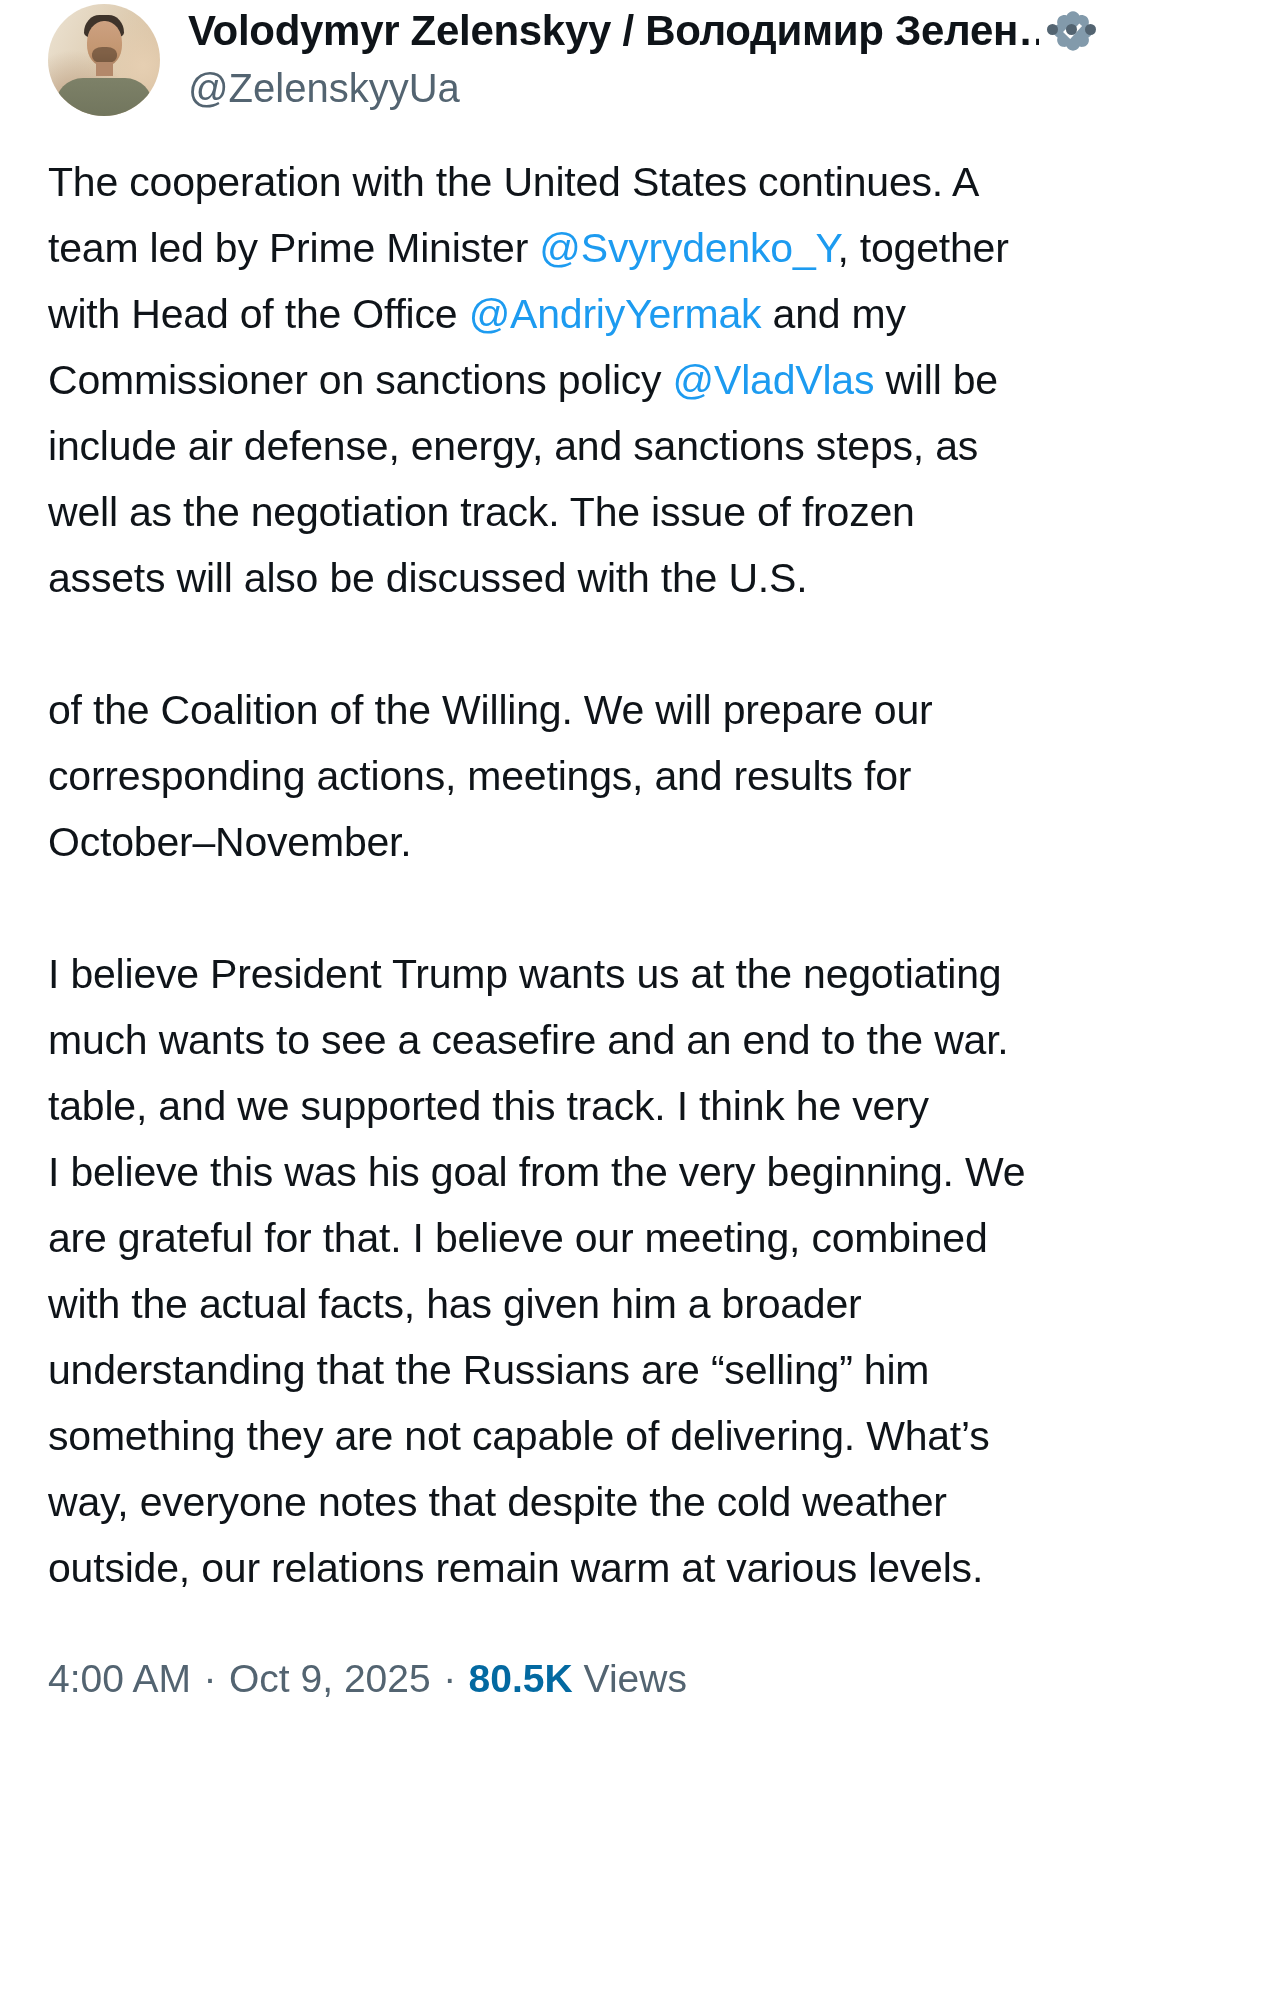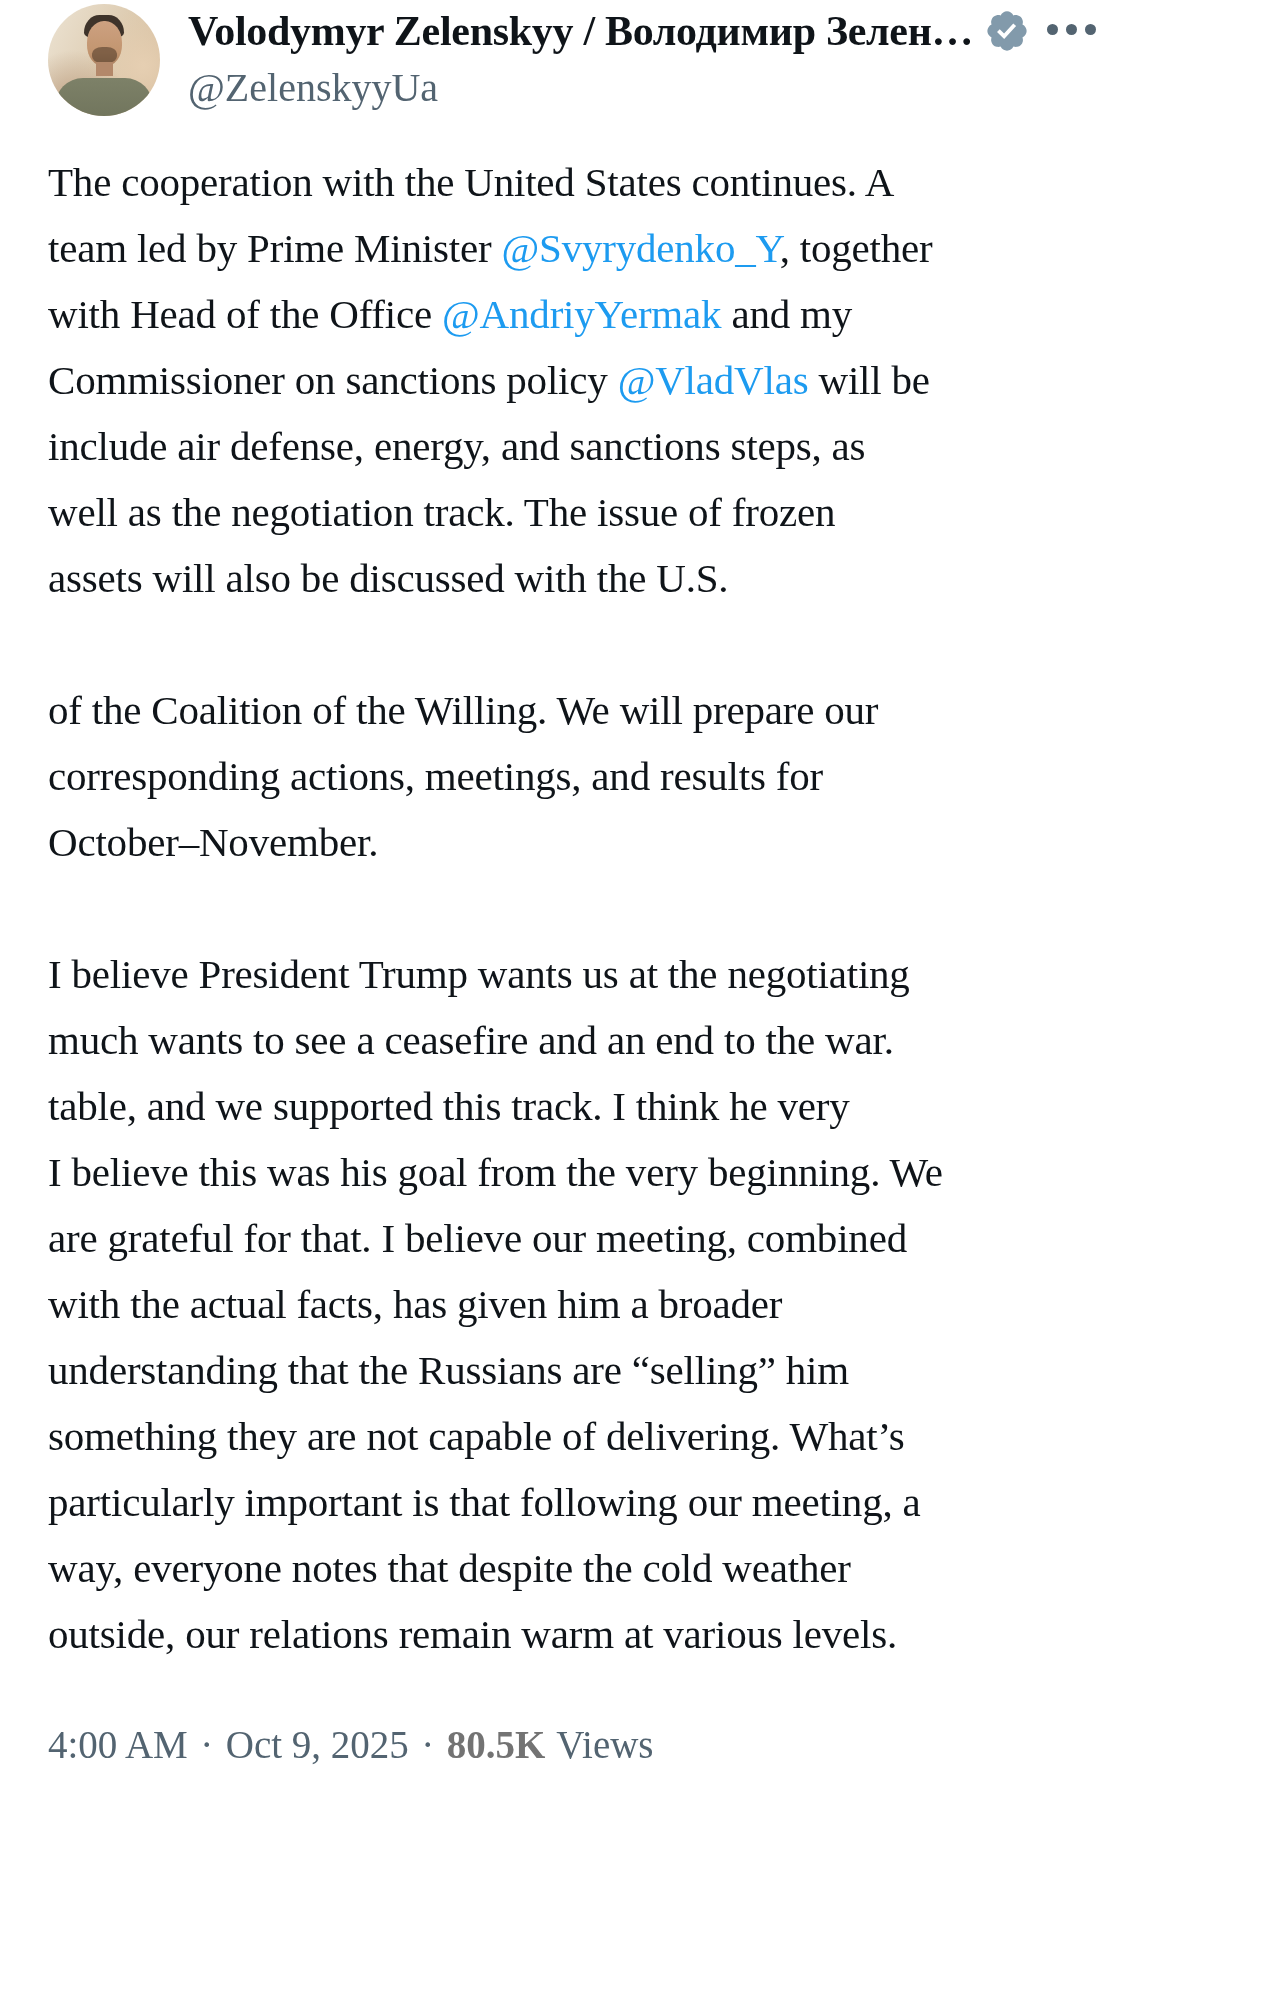--- a/index.html
+++ b/index.html
@@ -2,21 +2,21 @@
 <html><head>
 <meta charset="utf-8">
 <style>
   html, body { margin: 0; padding: 0; background: #ffffff; }
   .page {
     position: relative;
     width: 1144px;
     height: 1997px;
     background: #ffffff;
     overflow: hidden;
-    font-family: Liberation Serif, serif;
+    font-family: Liberation Sans, sans-serif;
     color: #0f1419;
   }
   
   .tweet-header {
     position: relative;
     padding: 4px 48px 0 48px;
     height: 112px;
   }
   .header-row { display: flex; align-items: flex-start; }
   .avatar {
@@ -85,21 +85,21 @@
   .paragraph + .paragraph { margin-top: 66px; }
   .line { height: 66px; line-height: 66px; white-space: nowrap; letter-spacing: -0.2px; }
   .mention { color: #1d9bf0; text-decoration: none; cursor: pointer; }
   
   .tweet-meta {
     margin: 55px 48px 0 48px;
     font-size: 39px; line-height: 46px;
     color: #536471; white-space: nowrap;
   }
   .tweet-meta .sep { margin: 0 0.32em; }
-  .views-count { color: #737373; font-weight: 700; margin-right: 0.28em; }
+  .views-count { color: #0369a1; font-weight: 700; margin-right: 0.28em; }
 </style>
 </head>
 <body>
 
 <div class="page">
 
   <header class="tweet-header">
     <div class="header-row">
       <div class="avatar">
         <div class="hair"></div>
@@ -142,21 +142,20 @@
       </div>
       <div class="paragraph">
         <div class="line"><span>I believe President Trump wants us at the negotiating</span></div>
         <div class="line"><span>much wants to see a ceasefire and an end to the war.</span></div>
         <div class="line"><span>table, and we supported this track. I think he very</span></div>
         <div class="line"><span>I believe this was his goal from the very beginning. We</span></div>
         <div class="line"><span>are grateful for that. I believe our meeting, combined</span></div>
         <div class="line"><span>with the actual facts, has given him a broader</span></div>
         <div class="line"><span>understanding that the Russians are “selling” him</span></div>
         <div class="line"><span>something they are not capable of delivering. What’s</span></div>
-        <div class="line"><span>particularly important is that following our meeting, a</span></div>
         <div class="line"><span>way, everyone notes that despite the cold weather</span></div>
         <div class="line"><span>outside, our relations remain warm at various levels.</span></div>
       </div>
     </div>
 
   <div class="tweet-meta">
     <span>4:00 AM</span><span class="sep">·</span><span>Oct 9, 2025</span><span class="sep">·</span><span class="views-count">80.5K</span><span>Views</span>
   </div>
 
 </div>

